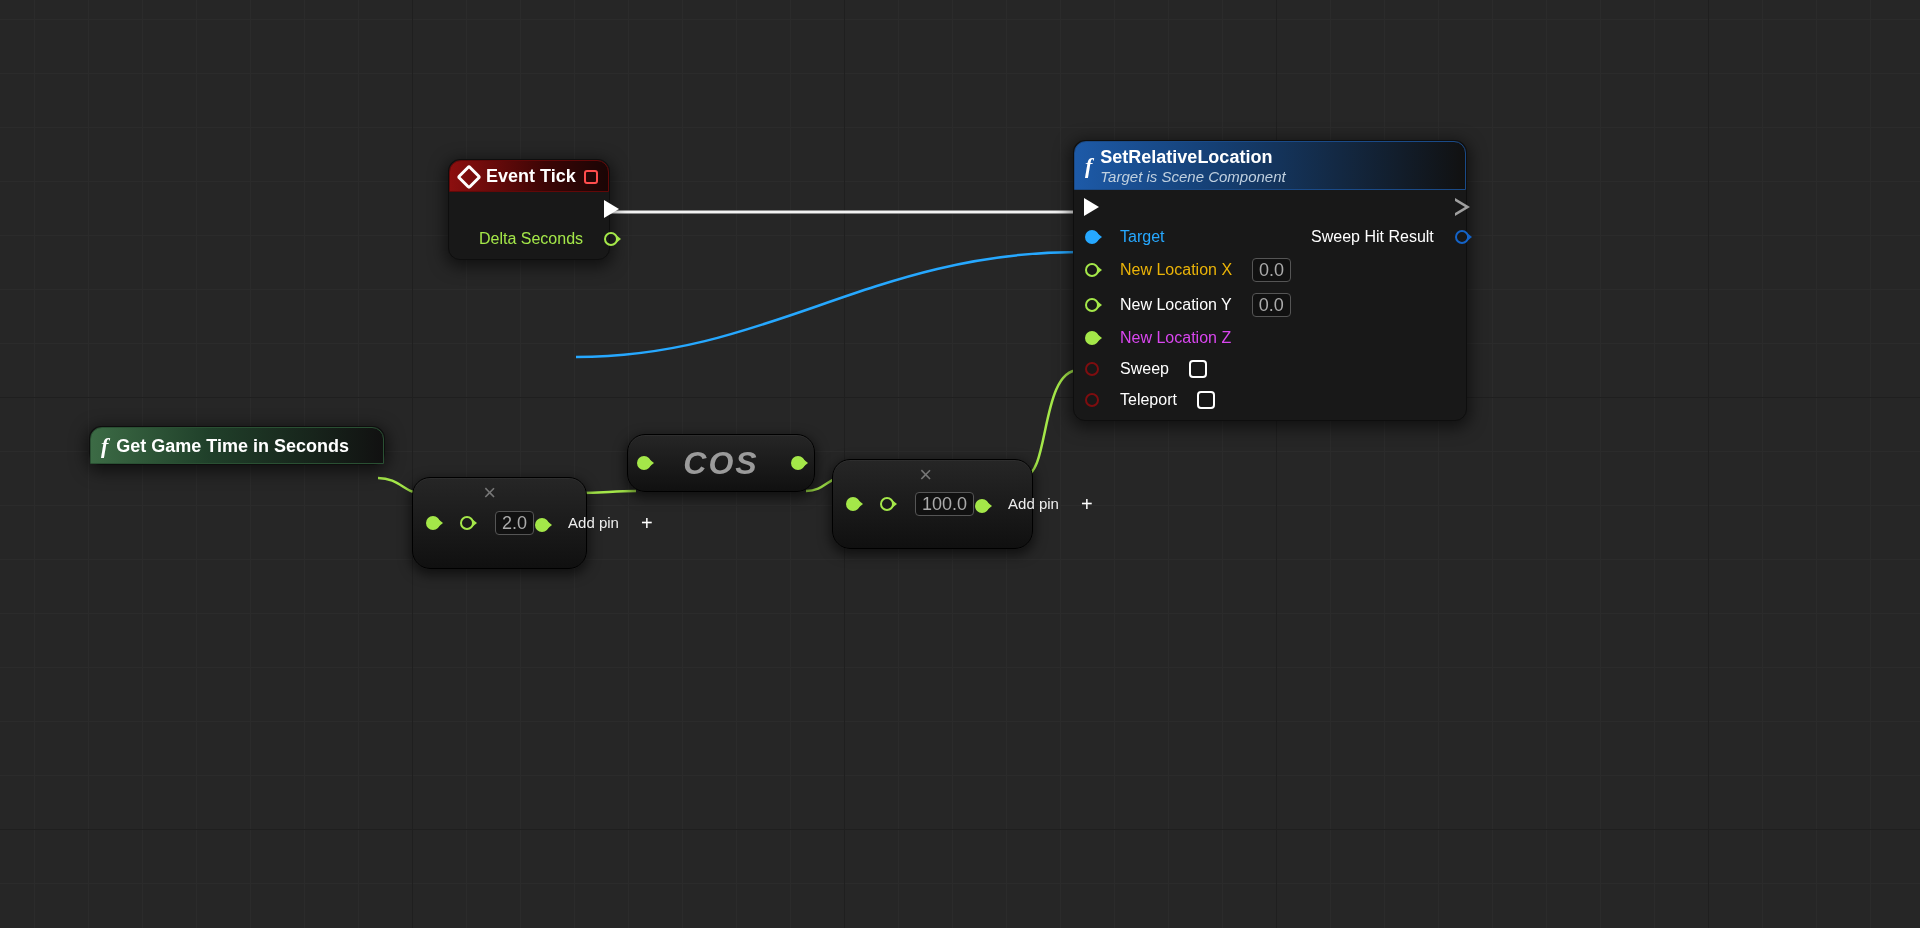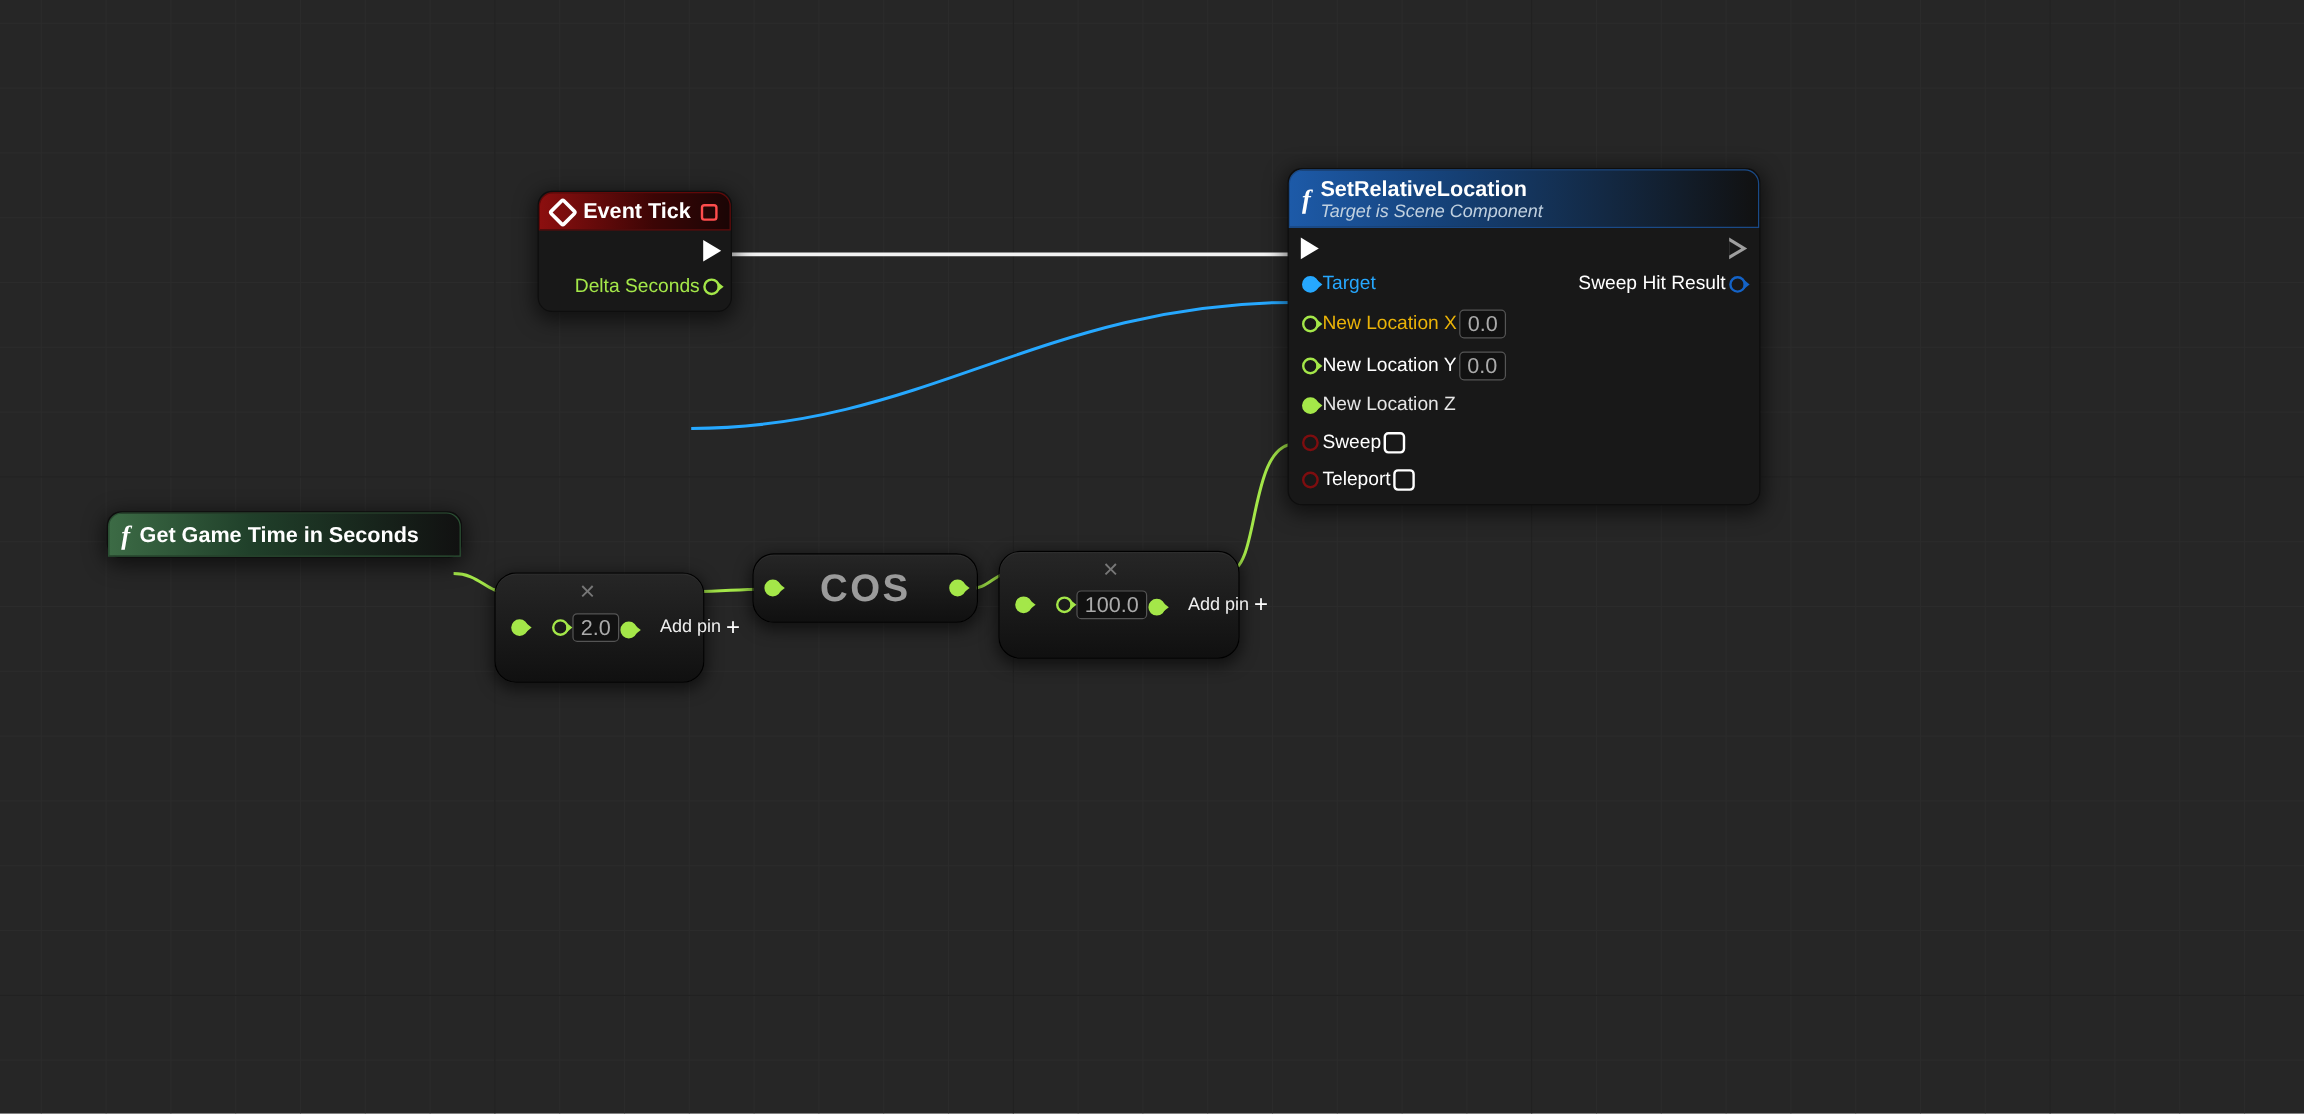--- a/index.html
+++ b/index.html
@@ -47,21 +47,21 @@
     display: flex;
     justify-content: space-between;
     gap: 20px;
   }
   .col { display: flex; flex-direction: column; gap: 11px; }
   .col.left { align-items: flex-start; }
   .col.right { align-items: flex-end; }
   .pin-row {
     display: flex;
     align-items: center;
-    gap: 2px;
+    gap: 20px;
     font-size: 16px;
     line-height: 20px;
     position: relative;
     white-space: nowrap;
   }
   .pin-shell {
     width: 16px; height: 16px; display:flex; align-items:center; justify-content:center;
   }
   .pin-circle {
     width: 14px; height: 14px; border-radius: 50%;
@@ -141,21 +141,21 @@
     box-shadow: 0 4px 12px 2px rgba(0,0,0,0.55), inset 0 1px 0 rgba(255,255,255,0.04);
     display:flex; align-items:center;
     padding:8px 12px;
   }
   .compact .lbl { font-size:15px; color:#eaeaea; }
   .compact .close { position:absolute; color:#777; font-size:22px; top:2px; }
   .compact .addp { font-size:15px; color:#eee; }
 
   #n-sphere { left:402px; top:337px; width:180px; height:40px; justify-content:space-between; padding-left:22px; padding-right:10px; }
   #n-mul1   { left:412px; top:477px; width:175px; height:92px; }
-  #n-cos    { left:627px; top:461px; width:188px; height:58px; justify-content:center; }
+  #n-cos    { left:627px; top:434px; width:188px; height:58px; justify-content:center;font-style:italic; }
   #n-cos .big { font-size:32px; font-weight:bold; color:#9b9b9b; letter-spacing:2px; }
   #n-mul2   { left:832px; top:459px; width:201px; height:90px; }
 
   .mul-col { display:flex; flex-direction:row; gap:18px; }
 
   svg.wires {
     position:absolute; left:0; top:0; width:1920px; height:928px;
     pointer-events:none;
   }
 </style>
@@ -309,21 +309,21 @@
         <span class="pin-shell">
               <span class="pin-circle hollow tail"></span>
             </span>
         <span style="color:#fff;">New Location Y</span>
         <span class="valbox">0.0</span>
       </div>
       <div class="pin-row c-float">
         <span class="pin-shell">
               <span class="pin-circle filled tail"></span>
             </span>
-        <span style="color:#e5e5e5;">New Location Z</span>
+        <span style="color:#d946ef;">New Location Z</span>
       </div>
       <div class="pin-row c-bool">
         <span class="pin-shell">
               <span class="pin-circle hollow"></span>
             </span>
         <span style="color:#fff;">Sweep</span>
         <span class="chk"></span>
       </div>
       <div class="pin-row c-bool">
         <span class="pin-shell">

